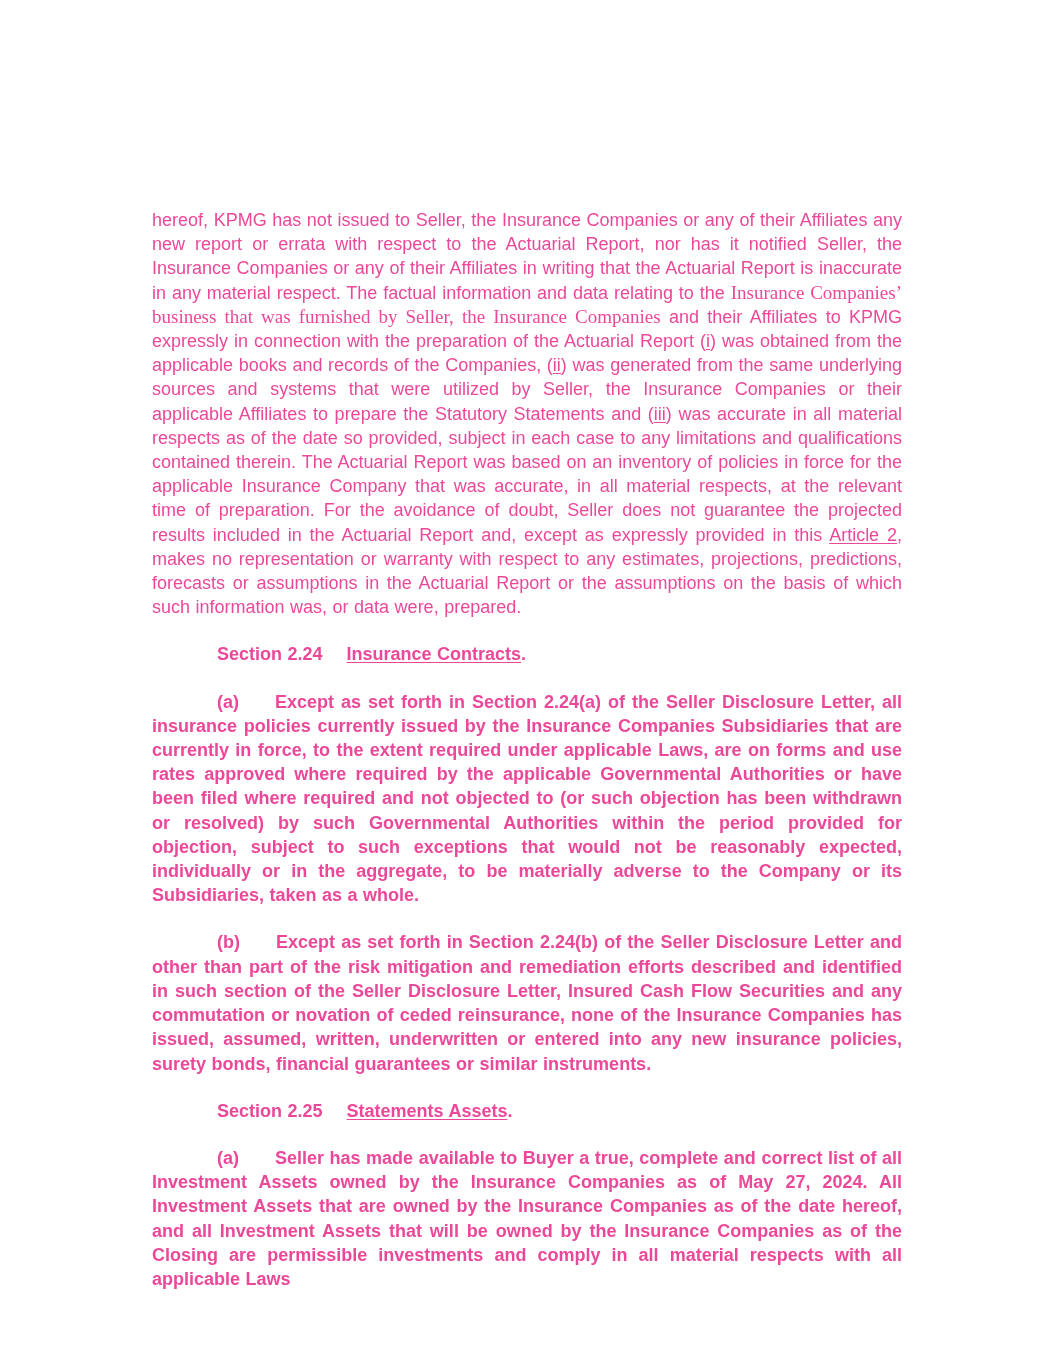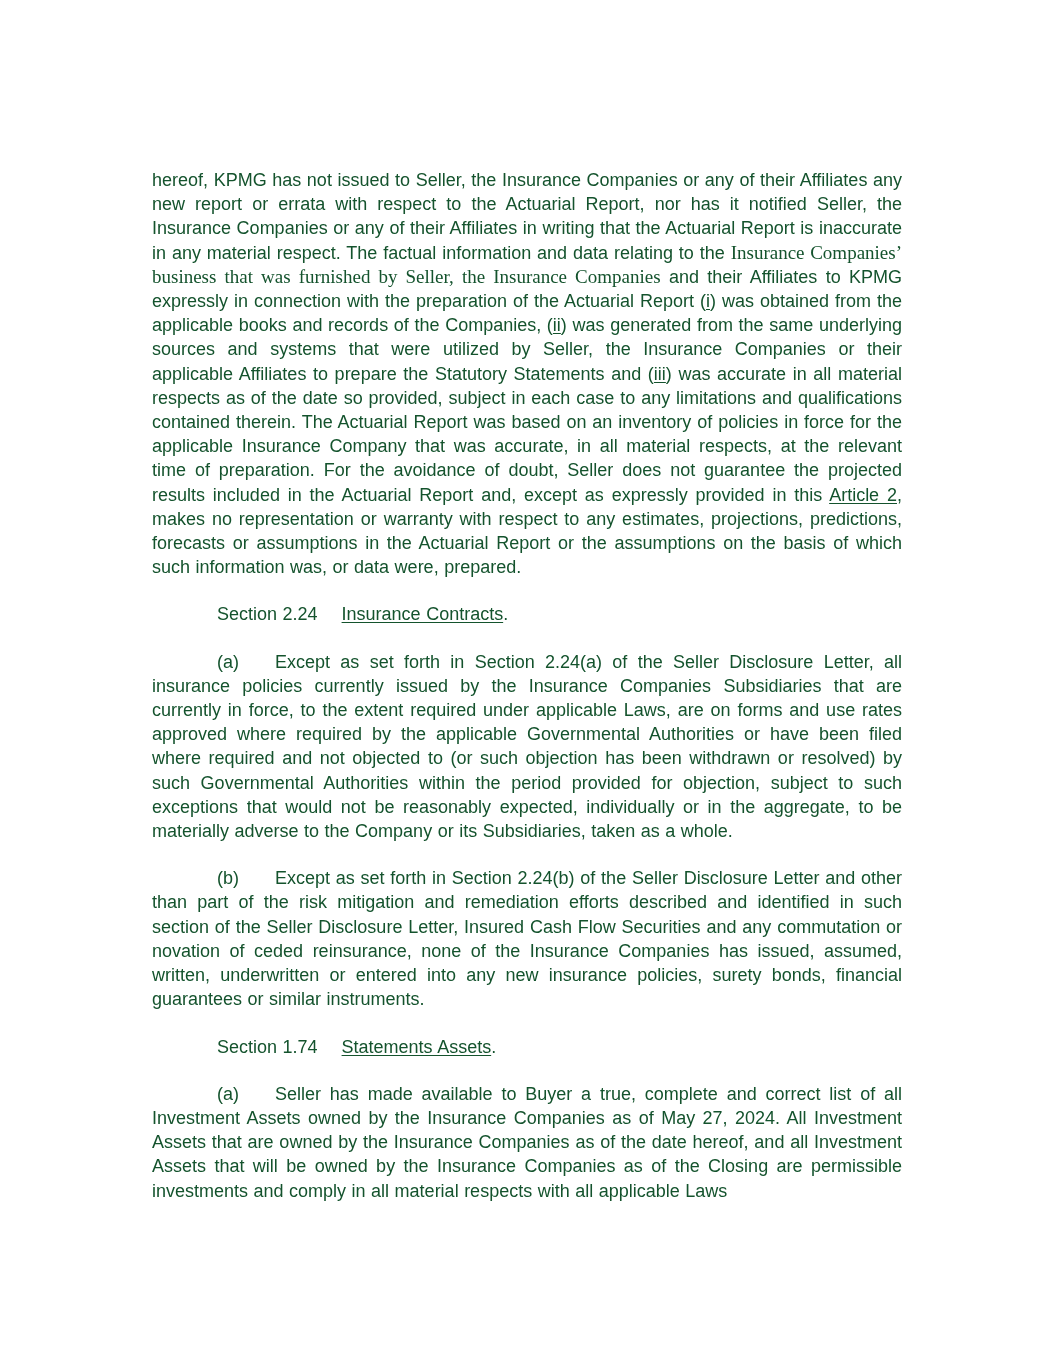--- a/index.html
+++ b/index.html
@@ -22,34 +22,34 @@
     top: 168px;
     width: 750px;
     color: #161616;
     font-size: 18px;
     line-height: 24.2px;
     text-align: justify;
     word-spacing: 0.5px;
   }
   p.block { margin: 0 0 23px 0; }
   p.block:last-child { margin-bottom: 0; }
-  p.indent-first { text-indent: 65px; }
+  p.indent-first { text-indent: 65px; font-weight: bold; }
   .tab { display: inline-block; width: 36px; }
   p.heading .tab { width: 24px; }
   .underline { text-decoration: underline; text-underline-offset: 2px; }
   .serif {
     font-family: "Liberation Serif", serif;
     font-size: 19px;
   }
 </style>
 </head>
 <body>
 
 <div class="page">
-  <div class="content" style="color: #14532d;">
+  <div class="content" style="color: #ec4899; margin-top: 40px;">
       <p class="block"><span>hereof, KPMG has not issued to Seller, the Insurance Companies or any of their Affiliates any new report or errata with respect to the Actuarial Report, nor has it notified Seller, the Insurance Companies or any of their Affiliates in writing that the Actuarial Report is inaccurate in any material respect.  The factual information and data relating to the </span><span class="serif">Insurance Companies’ business that was furnished by Seller, the Insurance Companies</span><span> and their Affiliates to KPMG expressly in connection with the preparation of the Actuarial Report (</span><span class="underline">i</span><span>) was obtained from the applicable books and records of the Companies, (</span><span class="underline">ii</span><span>) was generated from the same underlying sources and systems that were utilized by Seller, the Insurance Companies or their applicable Affiliates to prepare the Statutory Statements and (</span><span class="underline">iii</span><span>) was accurate in all material respects as of the date so provided, subject in each case to any limitations and qualifications contained therein.  The Actuarial Report was based on an inventory of policies in force for the applicable Insurance Company that was accurate, in all material respects, at the relevant time of preparation.  For the avoidance of doubt, Seller does not guarantee the projected results included in the Actuarial Report and, except as expressly provided in this </span><span class="underline">Article 2</span><span>, makes no representation or warranty with respect to any estimates, projections, predictions, forecasts or assumptions in the Actuarial Report or the assumptions on the basis of which such information was, or data were, prepared.</span></p>
       <p class="block heading indent-first"><span>Section 2.24</span><span class="tab"></span><span class="underline">Insurance Contracts</span><span>.</span></p>
       <p class="block indent-first"><span>(a)</span><span class="tab"></span><span>Except as set forth in Section 2.24(a) of the Seller Disclosure Letter, all insurance policies currently issued by the Insurance Companies Subsidiaries that are currently in force, to the extent required under applicable Laws, are on forms and use rates approved where required by the applicable Governmental Authorities or have been filed where required and not objected to (or such objection has been withdrawn or resolved) by such Governmental Authorities within the period provided for objection, subject to such exceptions that would not be reasonably expected, individually or in the aggregate, to be materially adverse to the Company or its Subsidiaries, taken as a whole.</span></p>
       <p class="block indent-first"><span>(b)</span><span class="tab"></span><span>Except as set forth in Section 2.24(b) of the Seller Disclosure Letter and other than part of the risk mitigation and remediation efforts described and identified in such section of the Seller Disclosure Letter, Insured Cash Flow Securities and any commutation or novation of ceded reinsurance, none of the Insurance Companies has issued, assumed, written, underwritten or entered into any new insurance policies, surety bonds, financial guarantees or similar instruments.</span></p>
-      <p class="block heading indent-first"><span>Section 1.74</span><span class="tab"></span><span class="underline">Statements Assets</span><span>.</span></p>
+      <p class="block heading indent-first"><span>Section 2.25</span><span class="tab"></span><span class="underline">Statements Assets</span><span>.</span></p>
       <p class="block indent-first"><span>(a)</span><span class="tab"></span><span>Seller has made available to Buyer a true, complete and correct list of all Investment Assets owned by the Insurance Companies as of May 27, 2024.  All Investment Assets that are owned by the Insurance Companies as of the date hereof, and all Investment Assets that will be owned by the Insurance Companies as of the Closing are permissible investments and comply in all material respects with all applicable Laws</span></p>
     </div>
 </div>
 
 </body></html>

